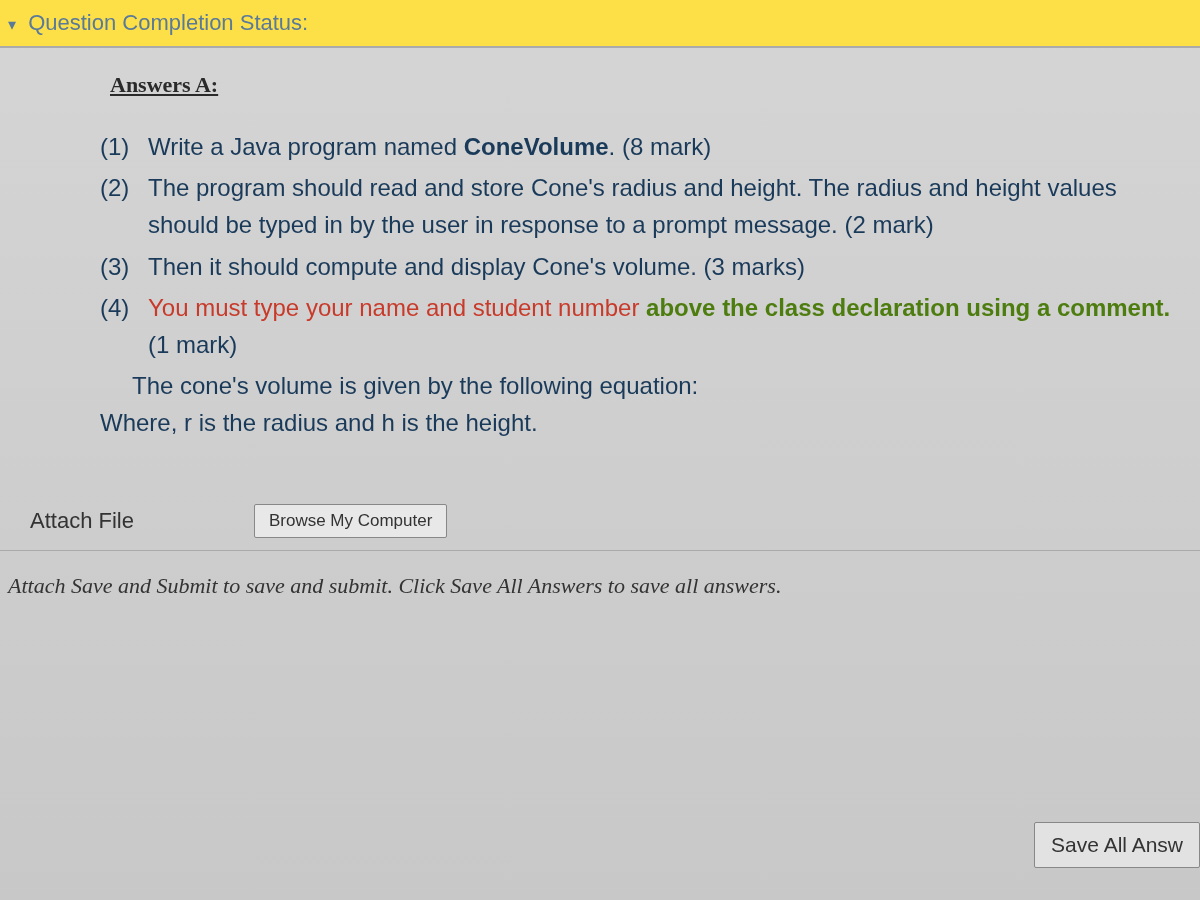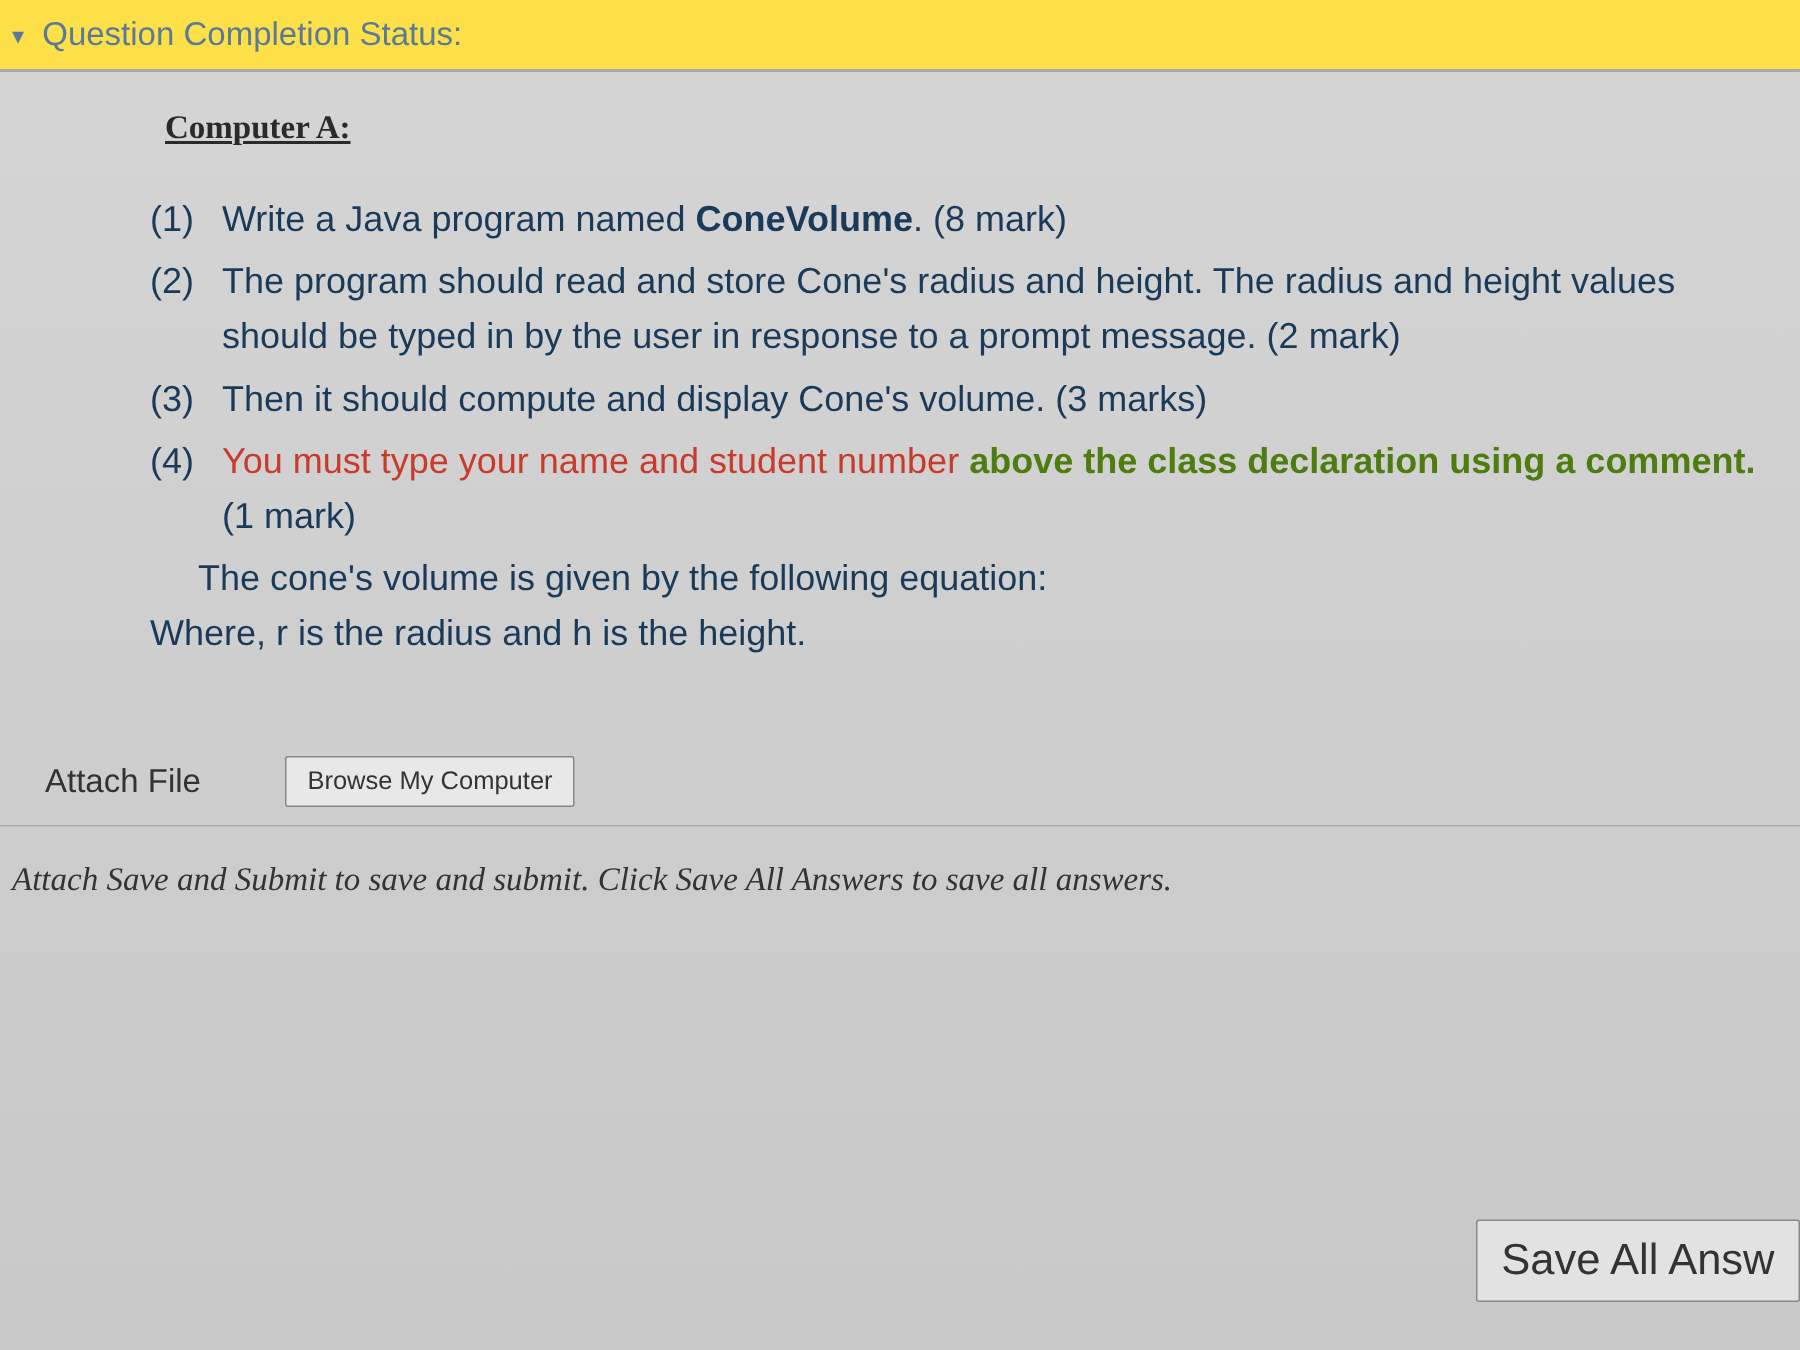--- a/index.html
+++ b/index.html
@@ -95,21 +95,21 @@
       padding-top: 2px;
     }
     .indent-text {
       margin-left: 32px;
     }
     .attach-row {
       margin-top: 50px;
       padding: 12px 0 12px 30px;
       display: flex;
       align-items: center;
-      gap: 56px;
+      gap: 120px;
       border-bottom: 1px solid #aaa;
     }
     .attach-label {
       font-size: 22px;
       color: #333;
       font-family: Arial, sans-serif;
     }
     .browse-btn {
       background: #e8e8e8;
       border: 1px solid #888;
@@ -130,37 +130,37 @@
     .save-btn-wrap {
       position: absolute;
       right: 0;
       bottom: 32px;
     }
     .save-btn {
       background: #e2e2e2;
       border: 1px solid #888;
       border-radius: 2px;
       padding: 10px 16px;
-      font-size: 29px;
+      font-size: 21px;
       color: #333;
       cursor: pointer;
       font-family: Arial, sans-serif;
     }
     sup { font-size: 0.7em; }
   </style>
 </head>
 <body>
 
 <div class="status-bar">
   <span class="chevron">▾</span>
   <span>Question Completion Status:</span>
 </div>
 
 <div class="content-wrap">
-  <div class="question-label">Computer A:</div>
+  <div class="question-label">Answers A:</div>
 
   <div class="question-body">
 
     <div class="item">
       <div class="num">(1)</div>
       <div class="txt">
         <span>Write a Java program named </span><b>ConeVolume</b><span>. (8 mark)</span>
       </div>
     </div>
 

